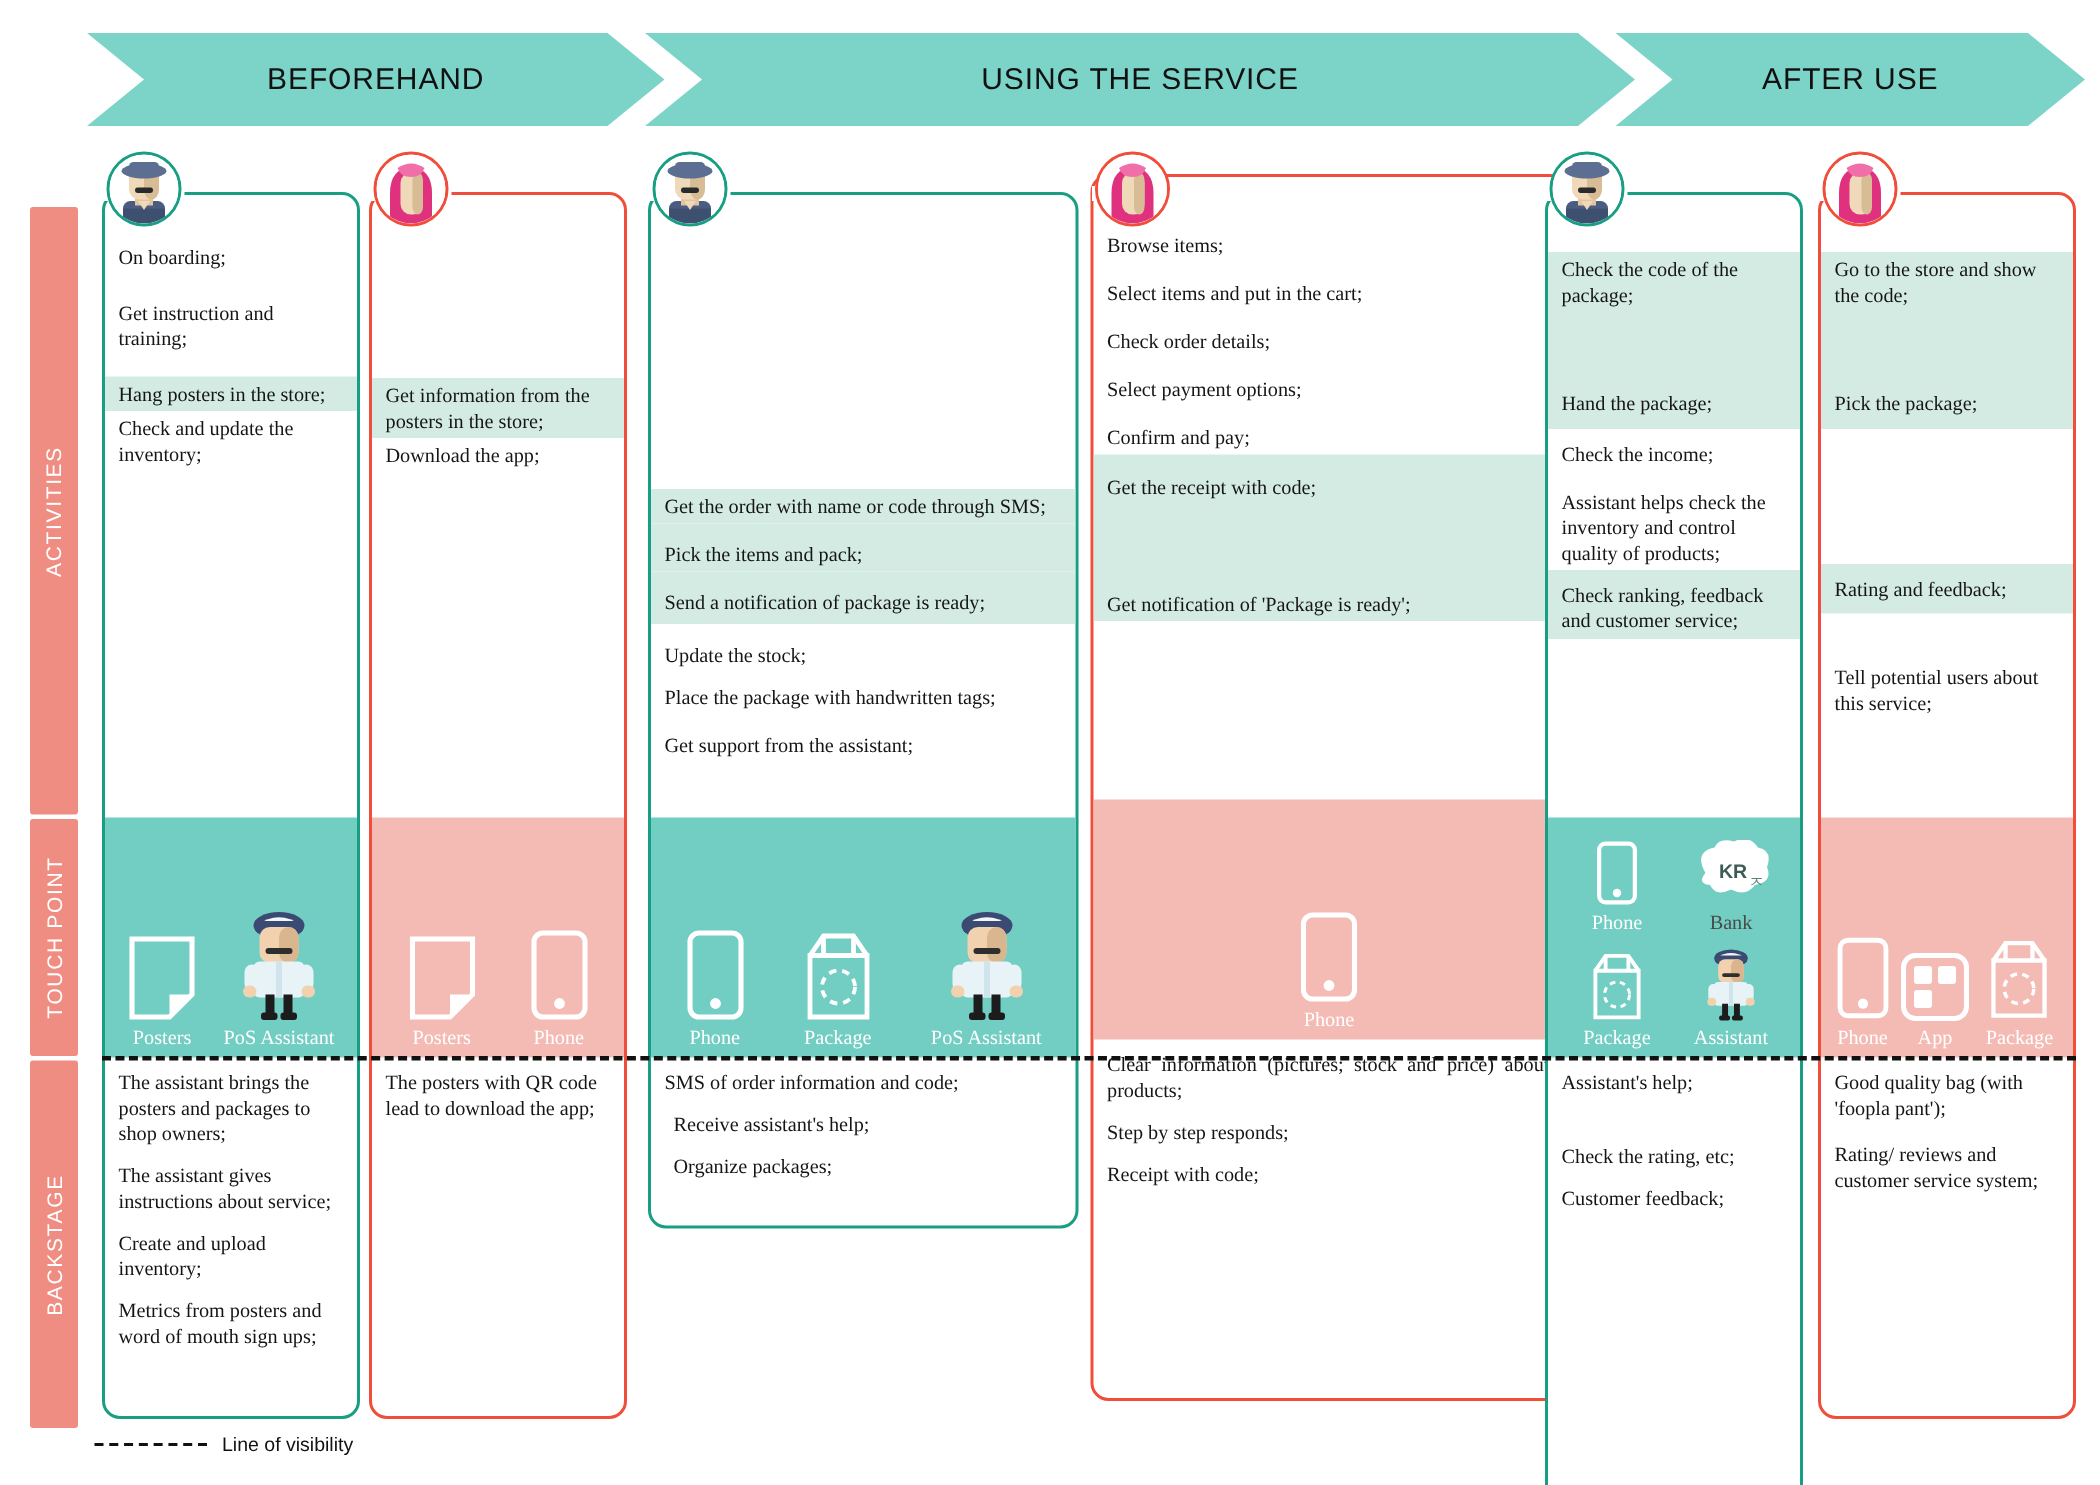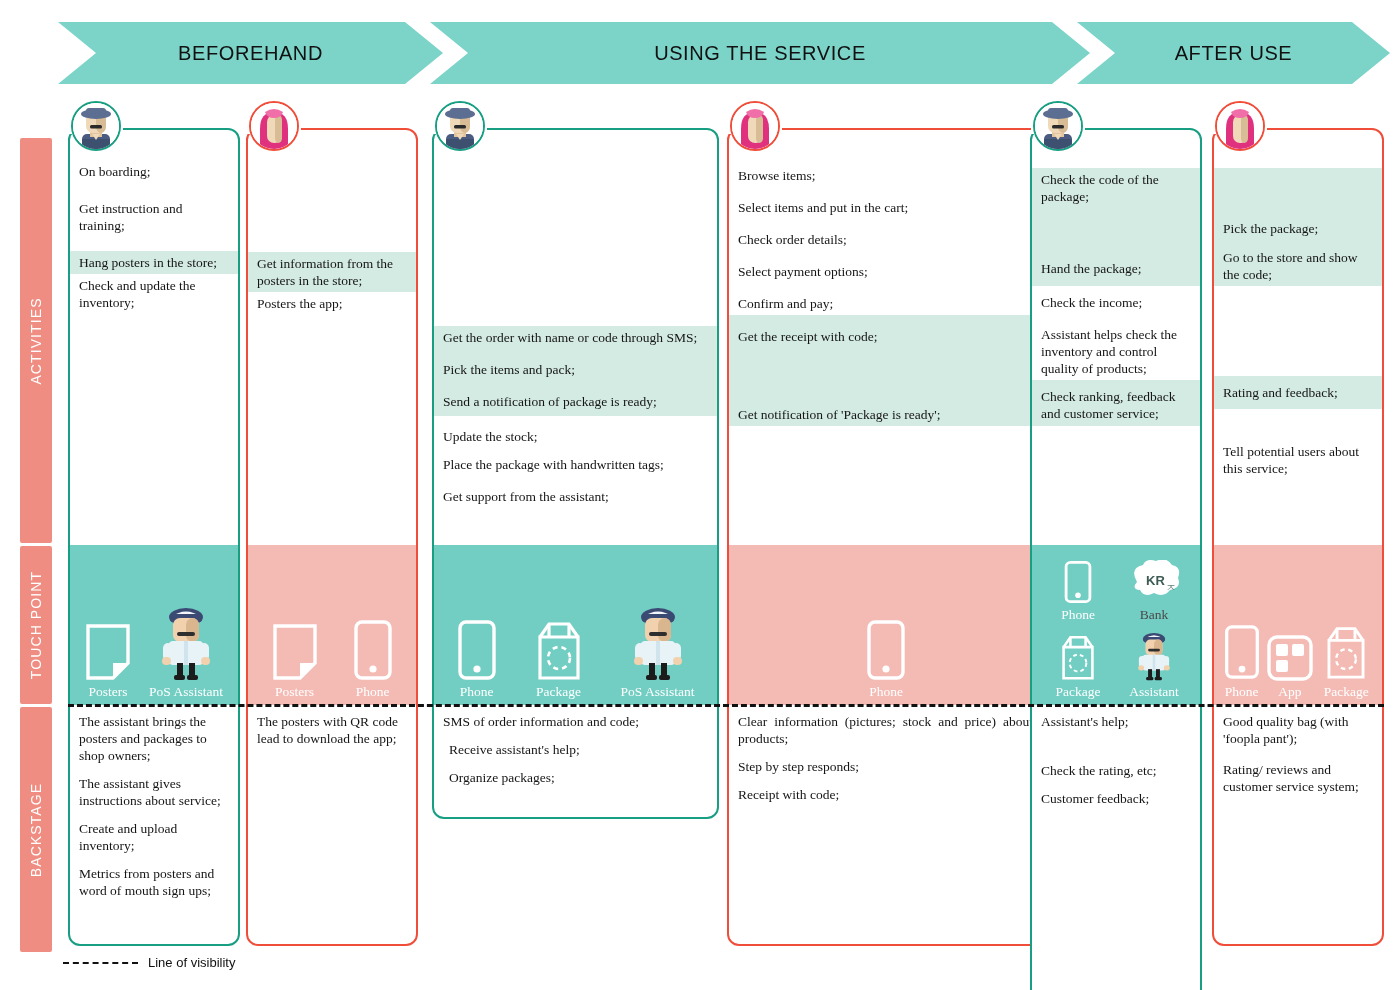--- a/index.html
+++ b/index.html
@@ -47,21 +47,21 @@
     position:absolute;
     border-radius:12px;
     background:#ffffff;
   }
   .col.teal  { border:2px solid #189E83; }
   .col.coral { border:2px solid #F04E3A; }
 
   .col1 { left:68px;   top:128px; width:172px;  height:818px; }
   .col2 { left:246px;  top:128px; width:172px;  height:818px; }
   .col3 { left:432px;  top:128px; width:287px;  height:691px; }
-  .col4 { left:727px;  top:128px; width:318px;  height:818px; }
+  .col4 { left:727px;  top:116px; width:318px;  height:818px; }
   .col5 { left:1030px; top:128px; width:172px;  height:968px; }
   .col6 { left:1212px; top:128px; width:172px;  height:818px; }
 
   
   .col-inner { position:absolute; inset:0; display:flex; flex-direction:column;
                border-radius:10px; overflow:hidden; }
   .act-zone   { position:relative; height:415px; }
   .tp-zone    { position:relative; height:160px; }
   .bs-zone    { position:relative; flex:1; }
 
@@ -219,21 +219,21 @@
     </div>
   </div>
 </div>
 
 <div class="col col2 coral">
   <div class="col-inner">
     <div class="act-zone">
       <div class="act-list">
         <div style="height:122px"></div>
         <div class="act-item hl">Get information from the posters in the store;</div>
-        <div class="act-item">Posters the app;</div>
+        <div class="act-item">Download the app;</div>
       </div>
     </div>
     <div class="tp-zone pink-bg">
       <div class="tp-grid">
         <div class="tp-cell">
           <span>
             <svg width="46" height="58" viewBox="0 0 46 58">
                 <path d="M3 3 H43 V40 L28 55 H3 Z" fill="none" stroke="#fff" stroke-width="3.4"></path>
                 <path d="M43 40 L28 40 L28 55 Z" fill="#fff"></path>
               </svg>
@@ -445,22 +445,22 @@
       </div>
     </div>
   </div>
 </div>
 
 <div class="col col6 coral">
   <div class="col-inner">
     <div class="act-zone">
       <div class="act-list">
         <div style="height:38px"></div>
+        <div class="act-item hl">Go to the store and show the code;</div>
         <div class="act-item hl" style="padding-top:52px;padding-bottom:9px">Pick the package;</div>
-        <div class="act-item hl">Go to the store and show the code;</div>
         <div style="height:90px"></div>
         <div class="act-item hl" style="padding-top:8px;padding-bottom:8px">Rating and feedback;</div>
         <div class="act-item" style="padding-top:34px">Tell potential users about this service;</div>
       </div>
     </div>
     <div class="tp-zone pink-bg">
       <div class="tp-grid">
         <div class="tp-cell">
           <span>
             <svg width="36" height="58" viewBox="0 0 40 62">

